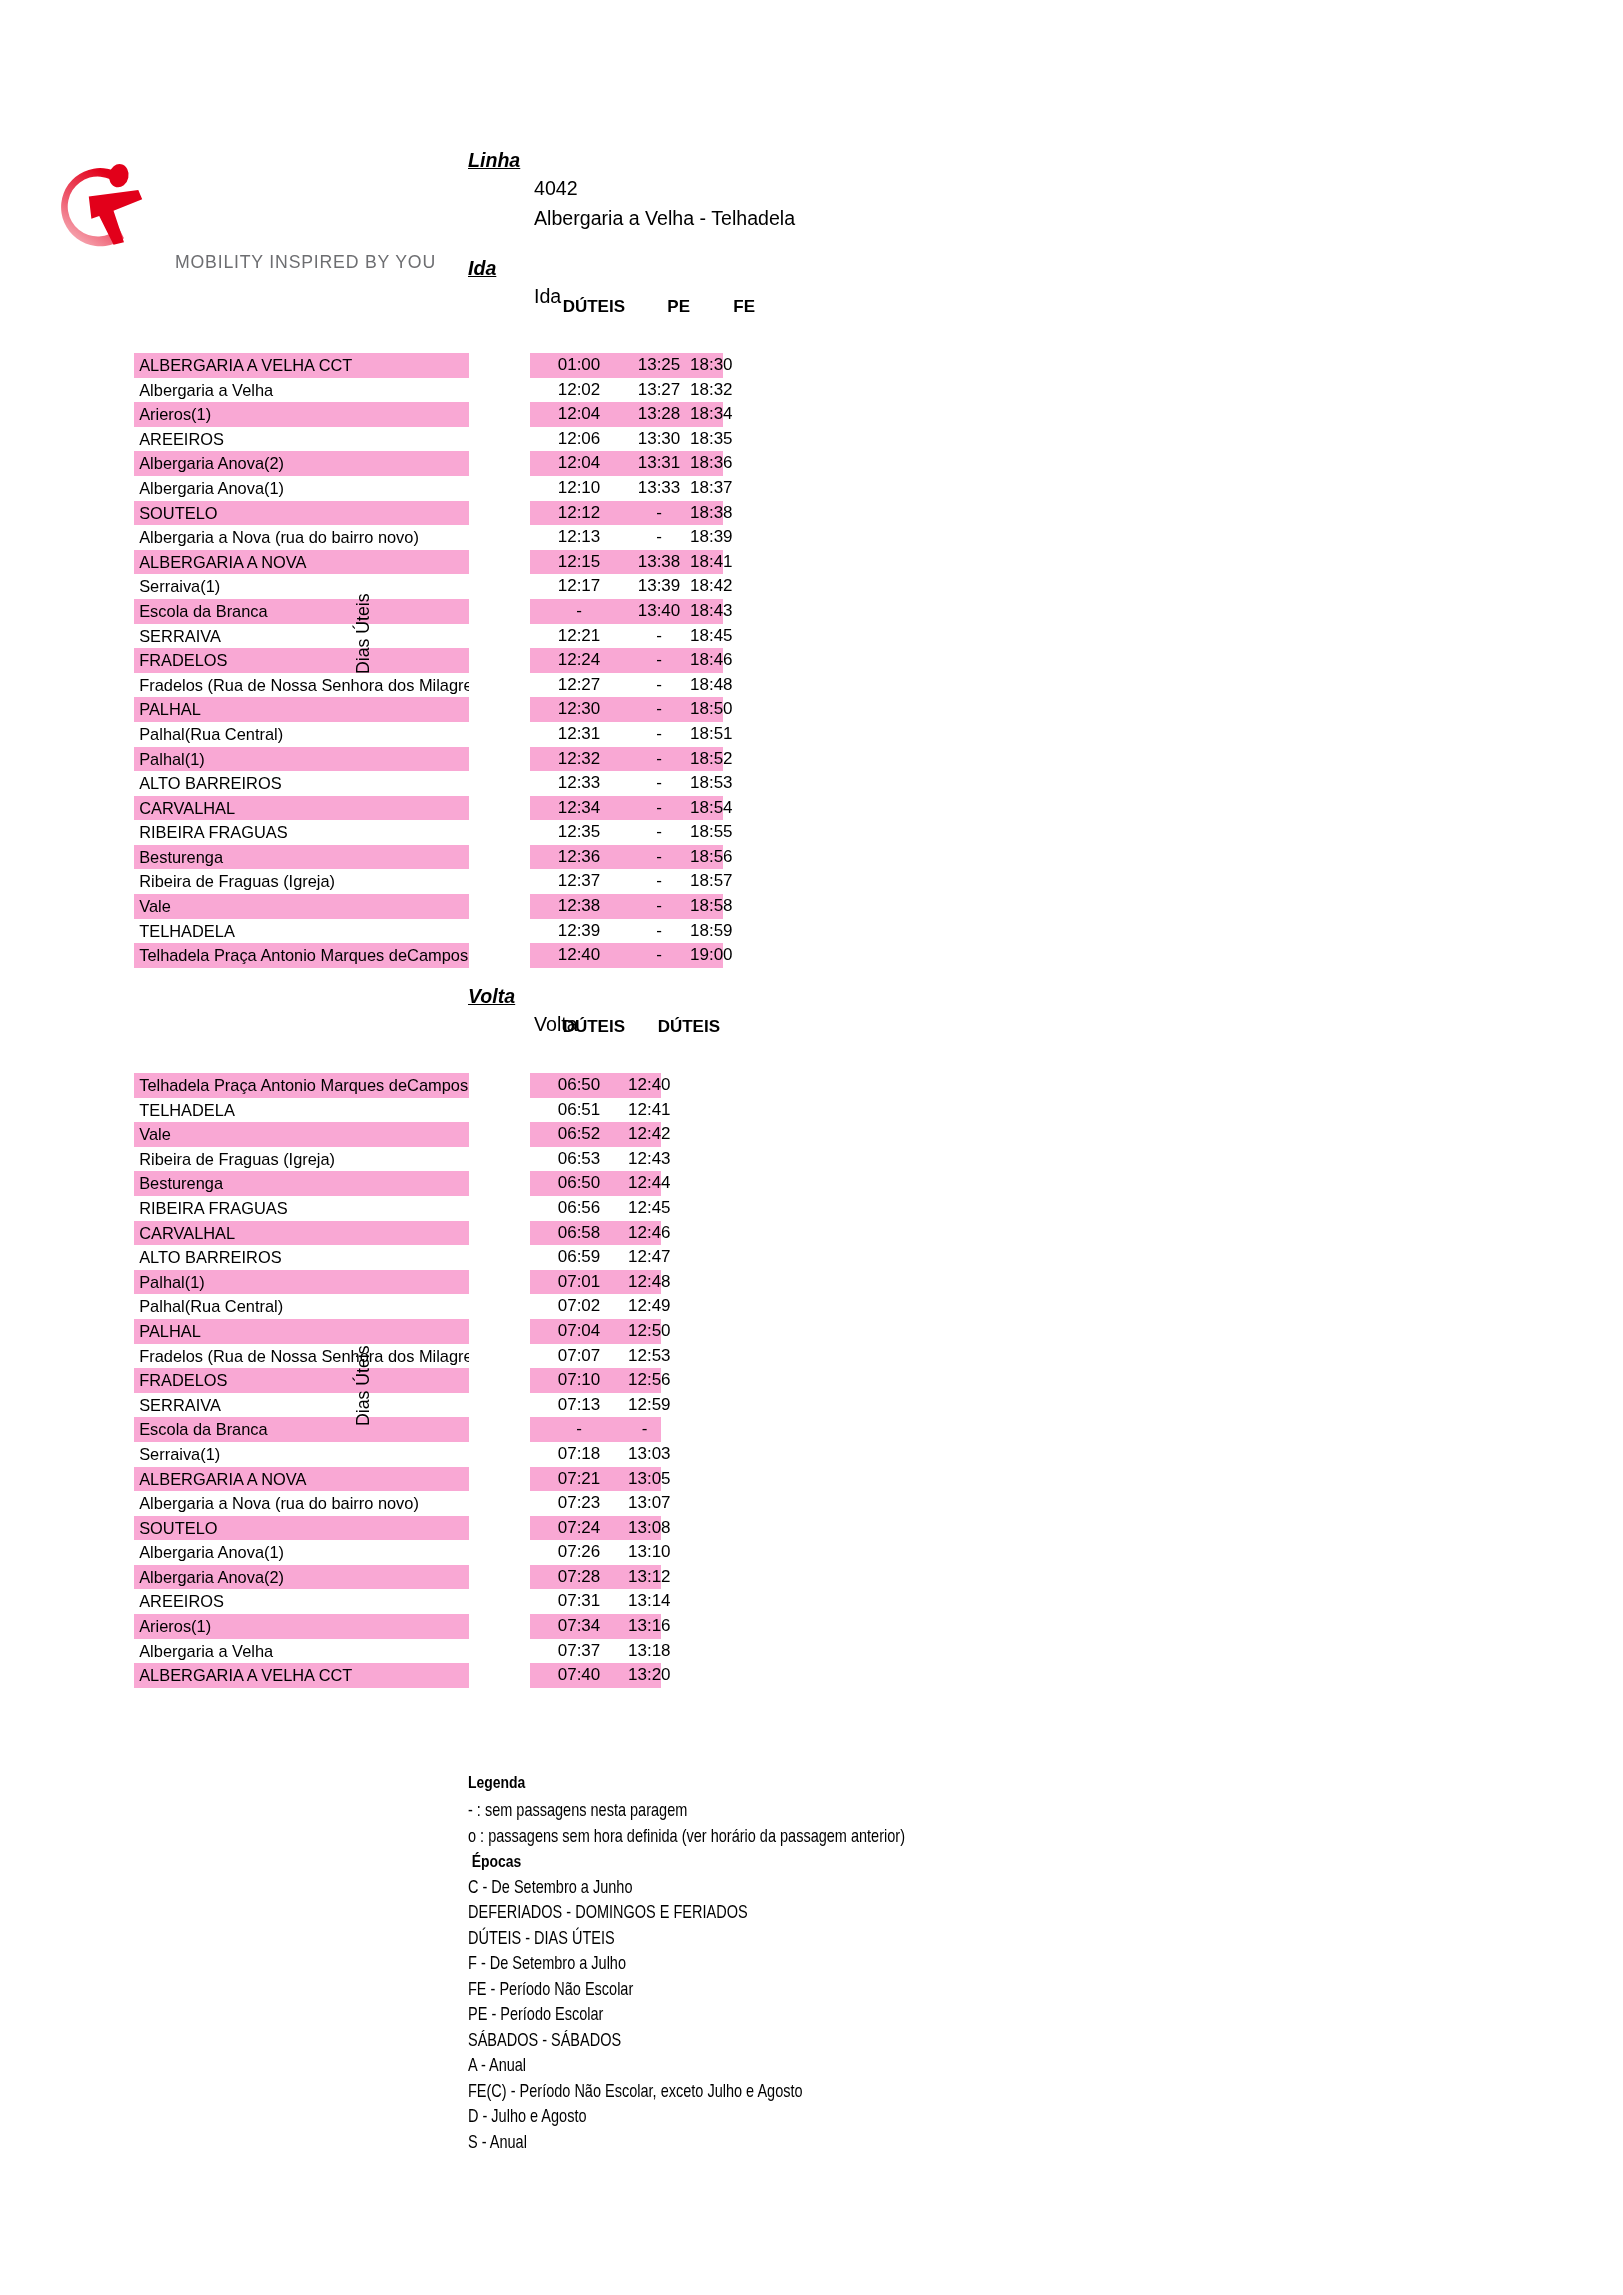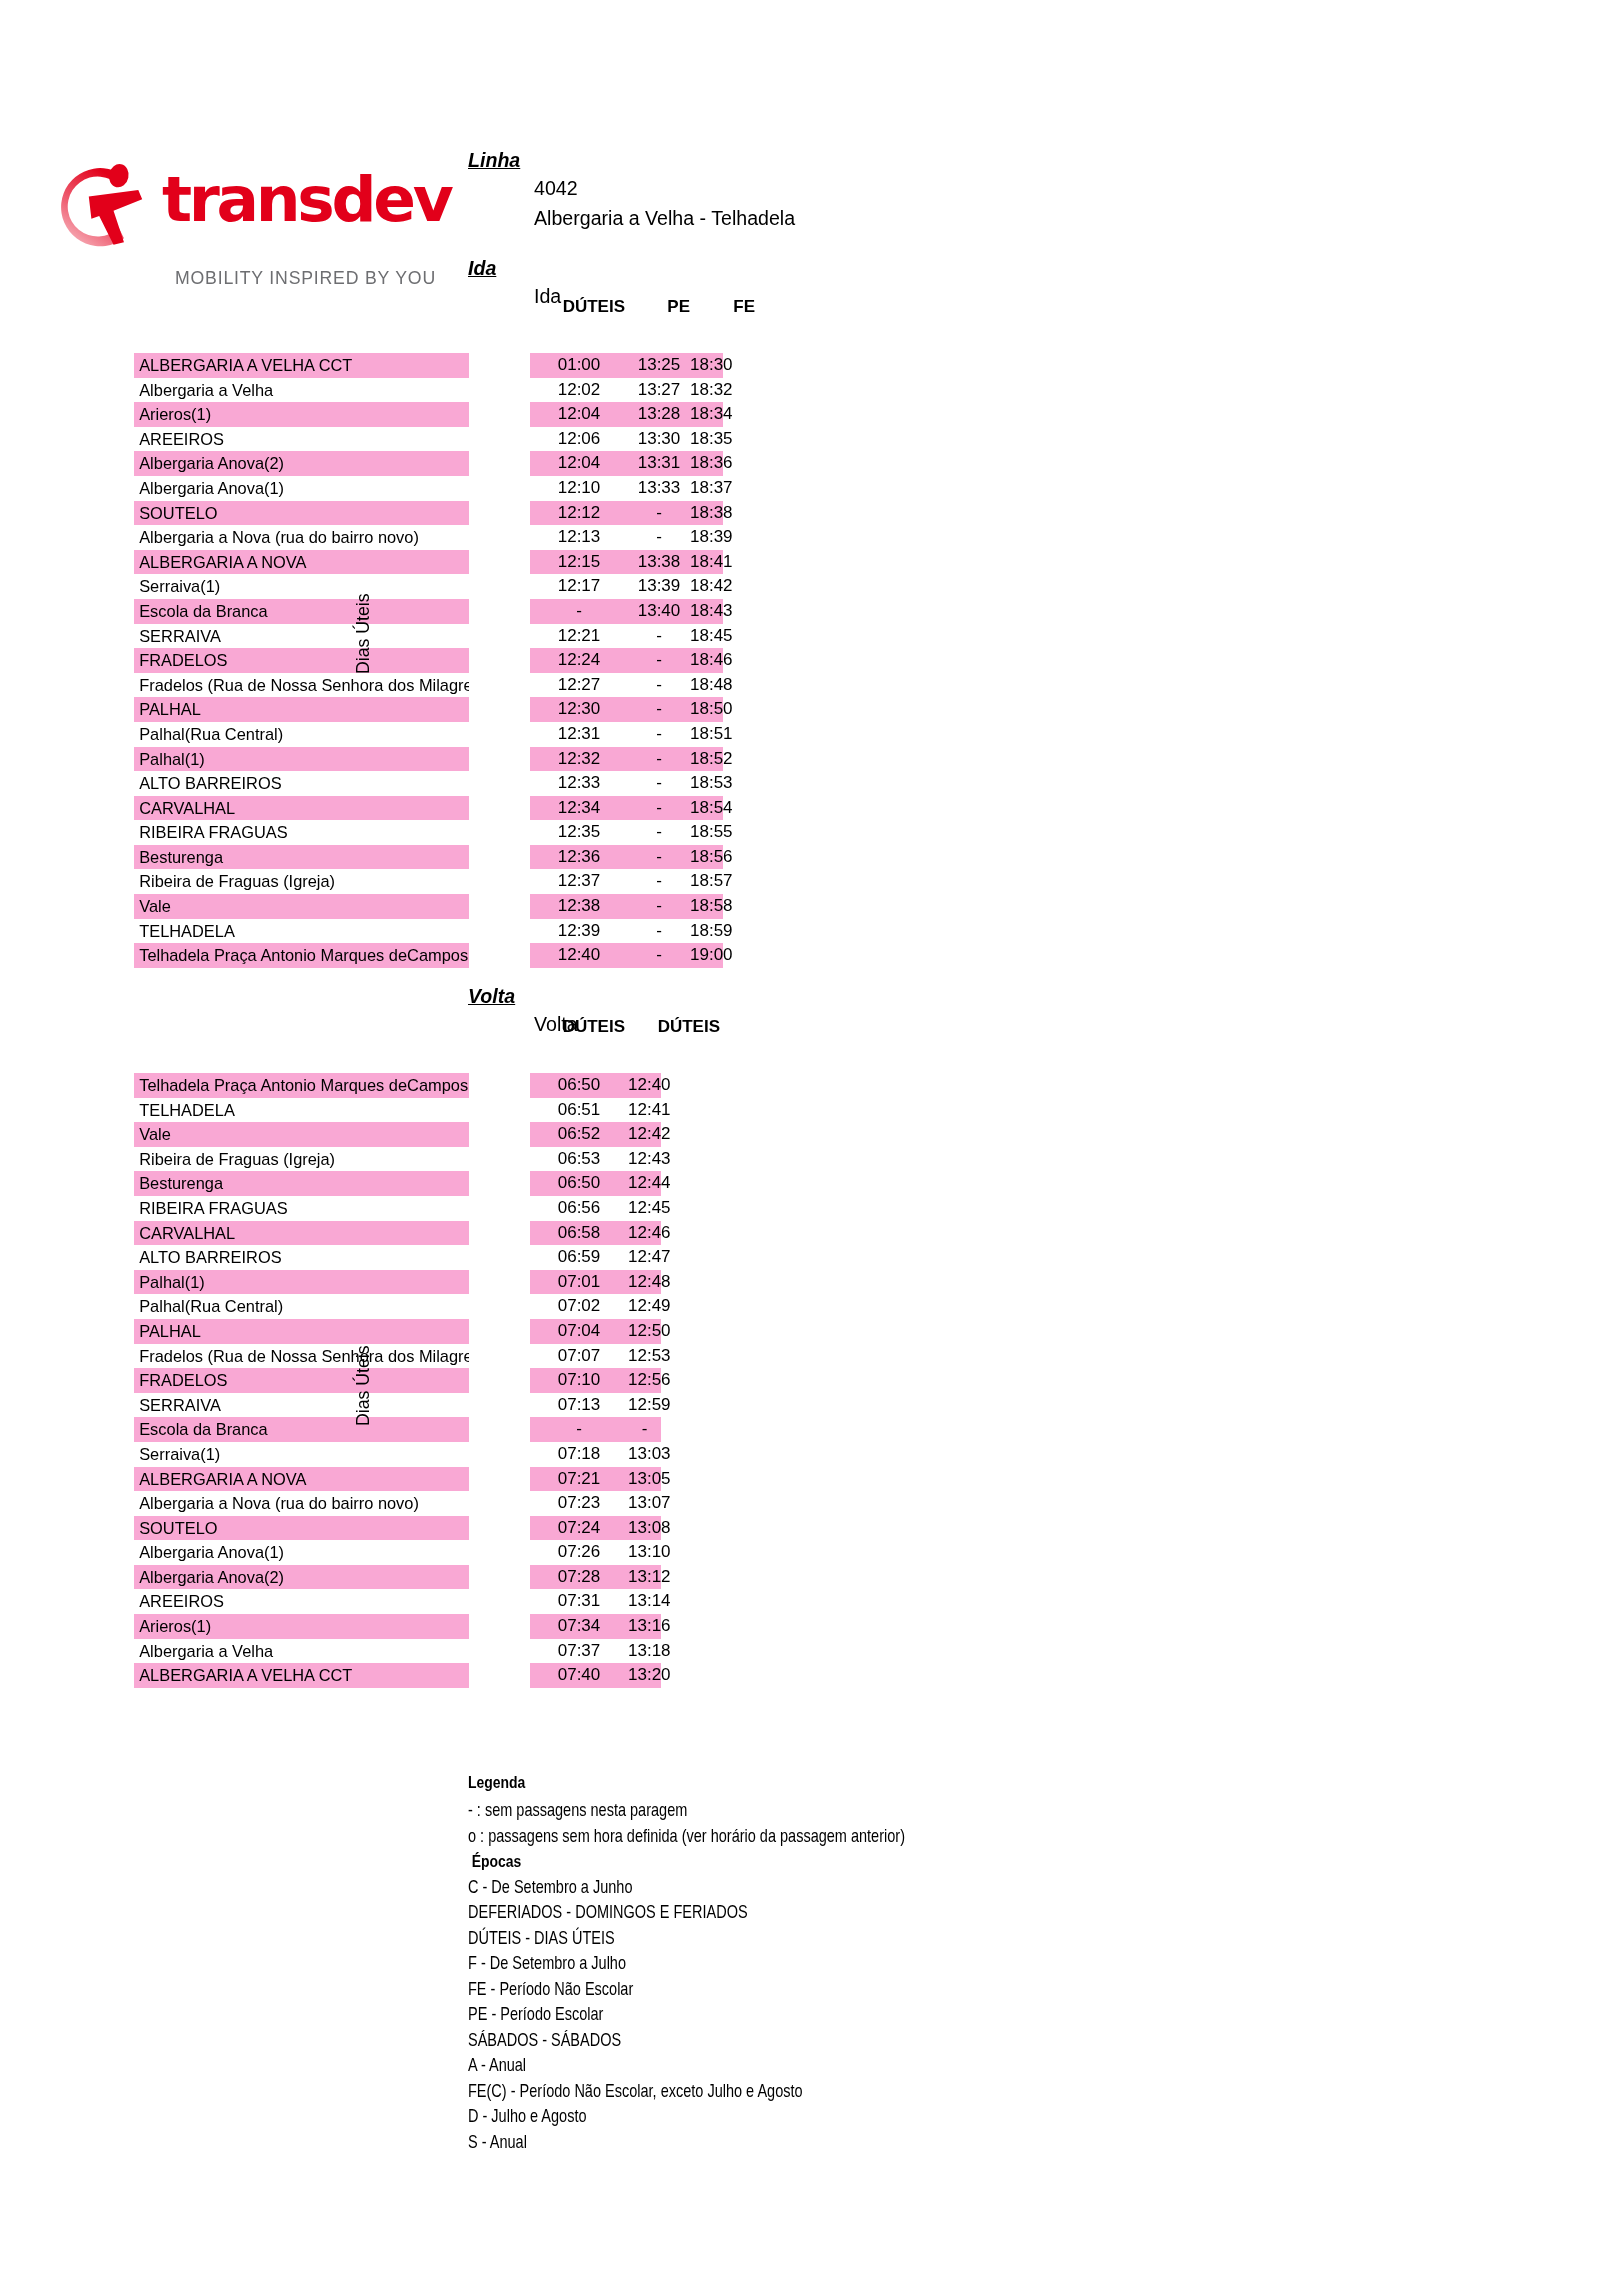--- a/index.html
+++ b/index.html
@@ -38,21 +38,21 @@
     font-family: "DejaVu Sans", sans-serif;
     font-size: 63px;
     font-weight: 700;
     letter-spacing: -3.3px;
     color: #e2001a;
     line-height: 1;
   }
   #logo-tagline {
     position: absolute;
     left: 124px;
-    top: 112px;
+    top: 96px;
     font-family: "Liberation Sans", sans-serif;
     font-size: 17.7px;
     font-weight: 400;
     letter-spacing: 0.8px;
     color: #6d6e71;
     white-space: nowrap;
   }
 
   
   .meta-label {
@@ -203,21 +203,20 @@
       <linearGradient id="gr" x1="0%" y1="100%" x2="60%" y2="0%">
         <stop offset="0%" stop-color="#f9c9cf"></stop>
         <stop offset="45%" stop-color="#ef6275"></stop>
         <stop offset="100%" stop-color="#e2001a"></stop>
       </linearGradient>
     </defs>
     <path d="M96 22 A60 60 0 1 0 112 126 L104 110 A46 46 0 1 1 92 36 Z" fill="url(#gr)"></path>
     <ellipse cx="104" cy="30" rx="15" ry="18" fill="#e2001a" transform="rotate(12 104 30)"></ellipse>
     <path d="M58 62 L134 52 L140 66 L96 84 L112 132 L96 136 L74 92 L62 96 Z" fill="#e2001a"></path>
   </svg>
-  <div id="logo-wordmark">transdev</div>
   <div id="logo-tagline">MOBILITY INSPIRED BY YOU</div>
 </div>
 
 <div class="meta-label" id="linha-label">Linha</div>
 <div class="meta-value" id="linha-number">4042</div>
 <div class="meta-value" id="linha-name">Albergaria a Velha - Telhadela</div>
 <div class="meta-label" id="ida-label">Ida</div>
 <div class="meta-value" id="ida-value">Ida</div>
 <div class="meta-label" id="volta-label">Volta</div>
 <div class="meta-value" id="volta-value">Volta</div>

